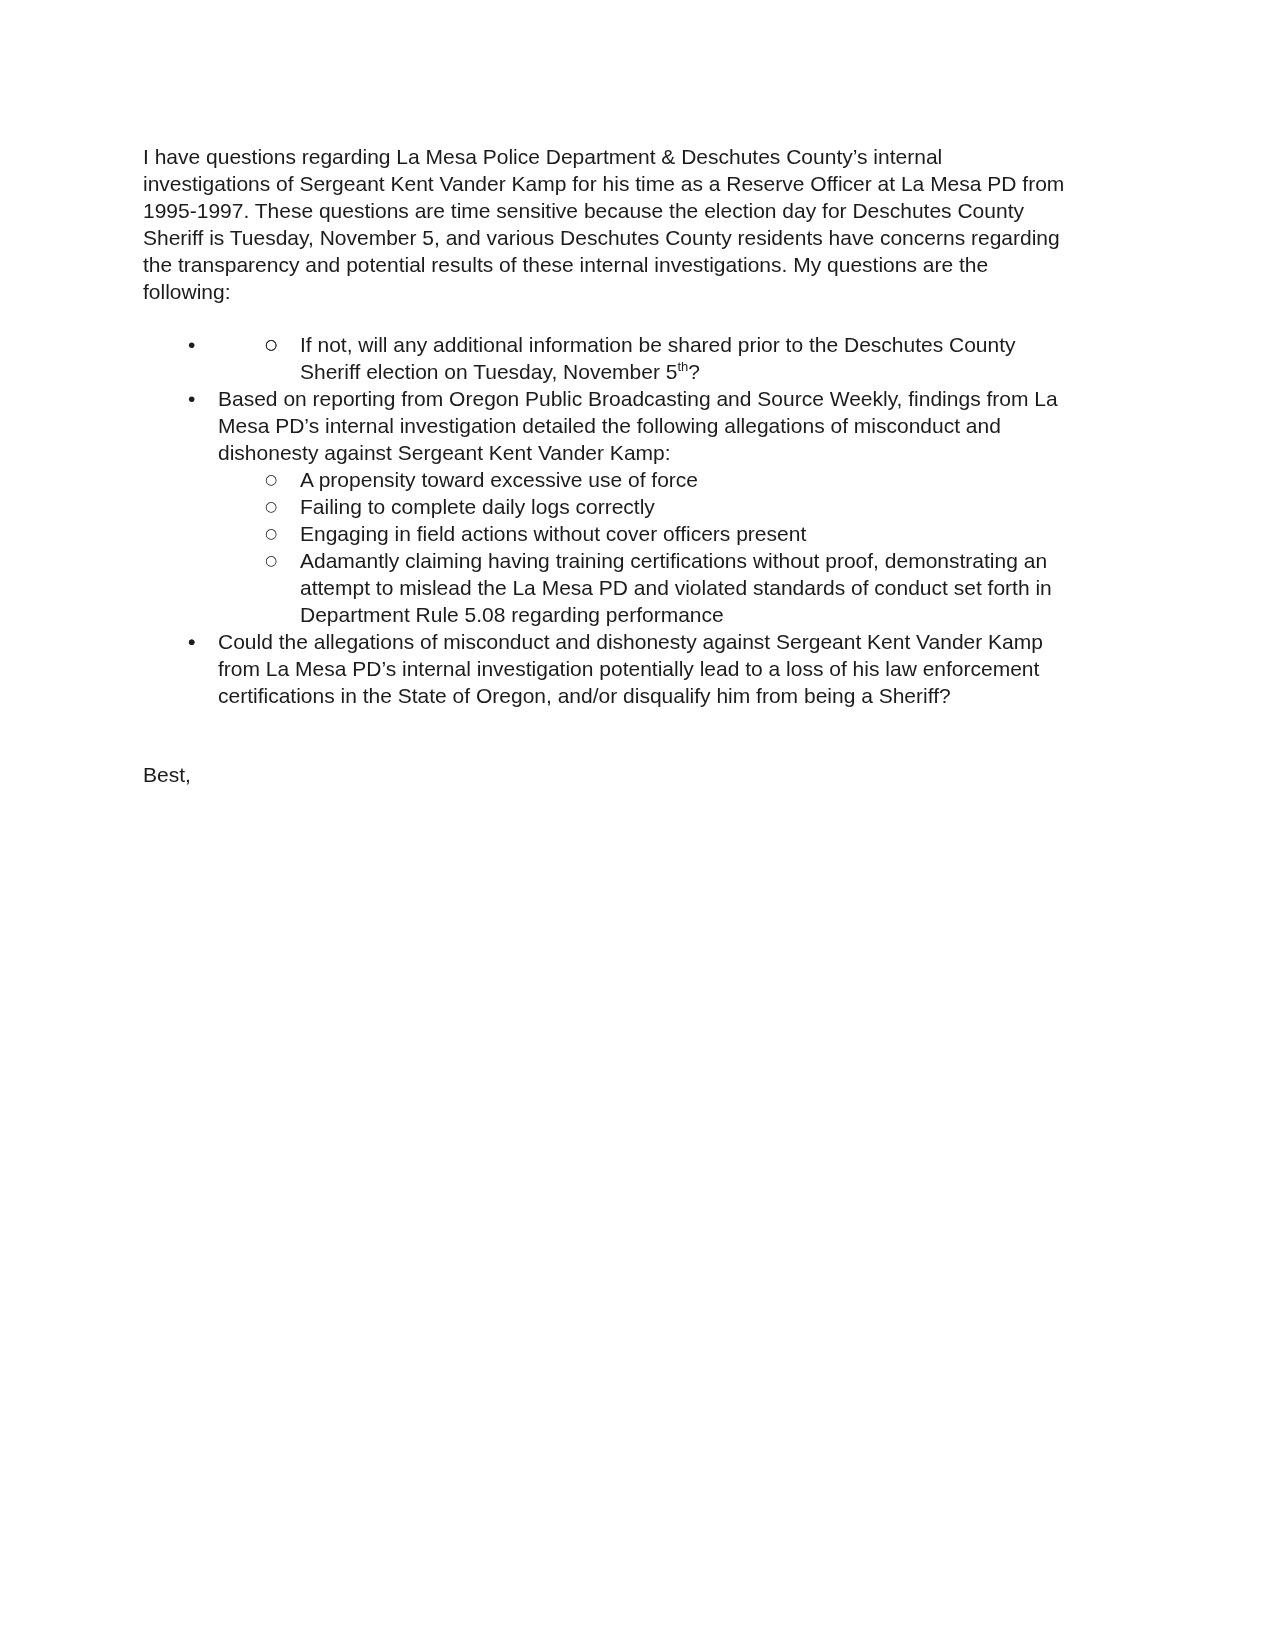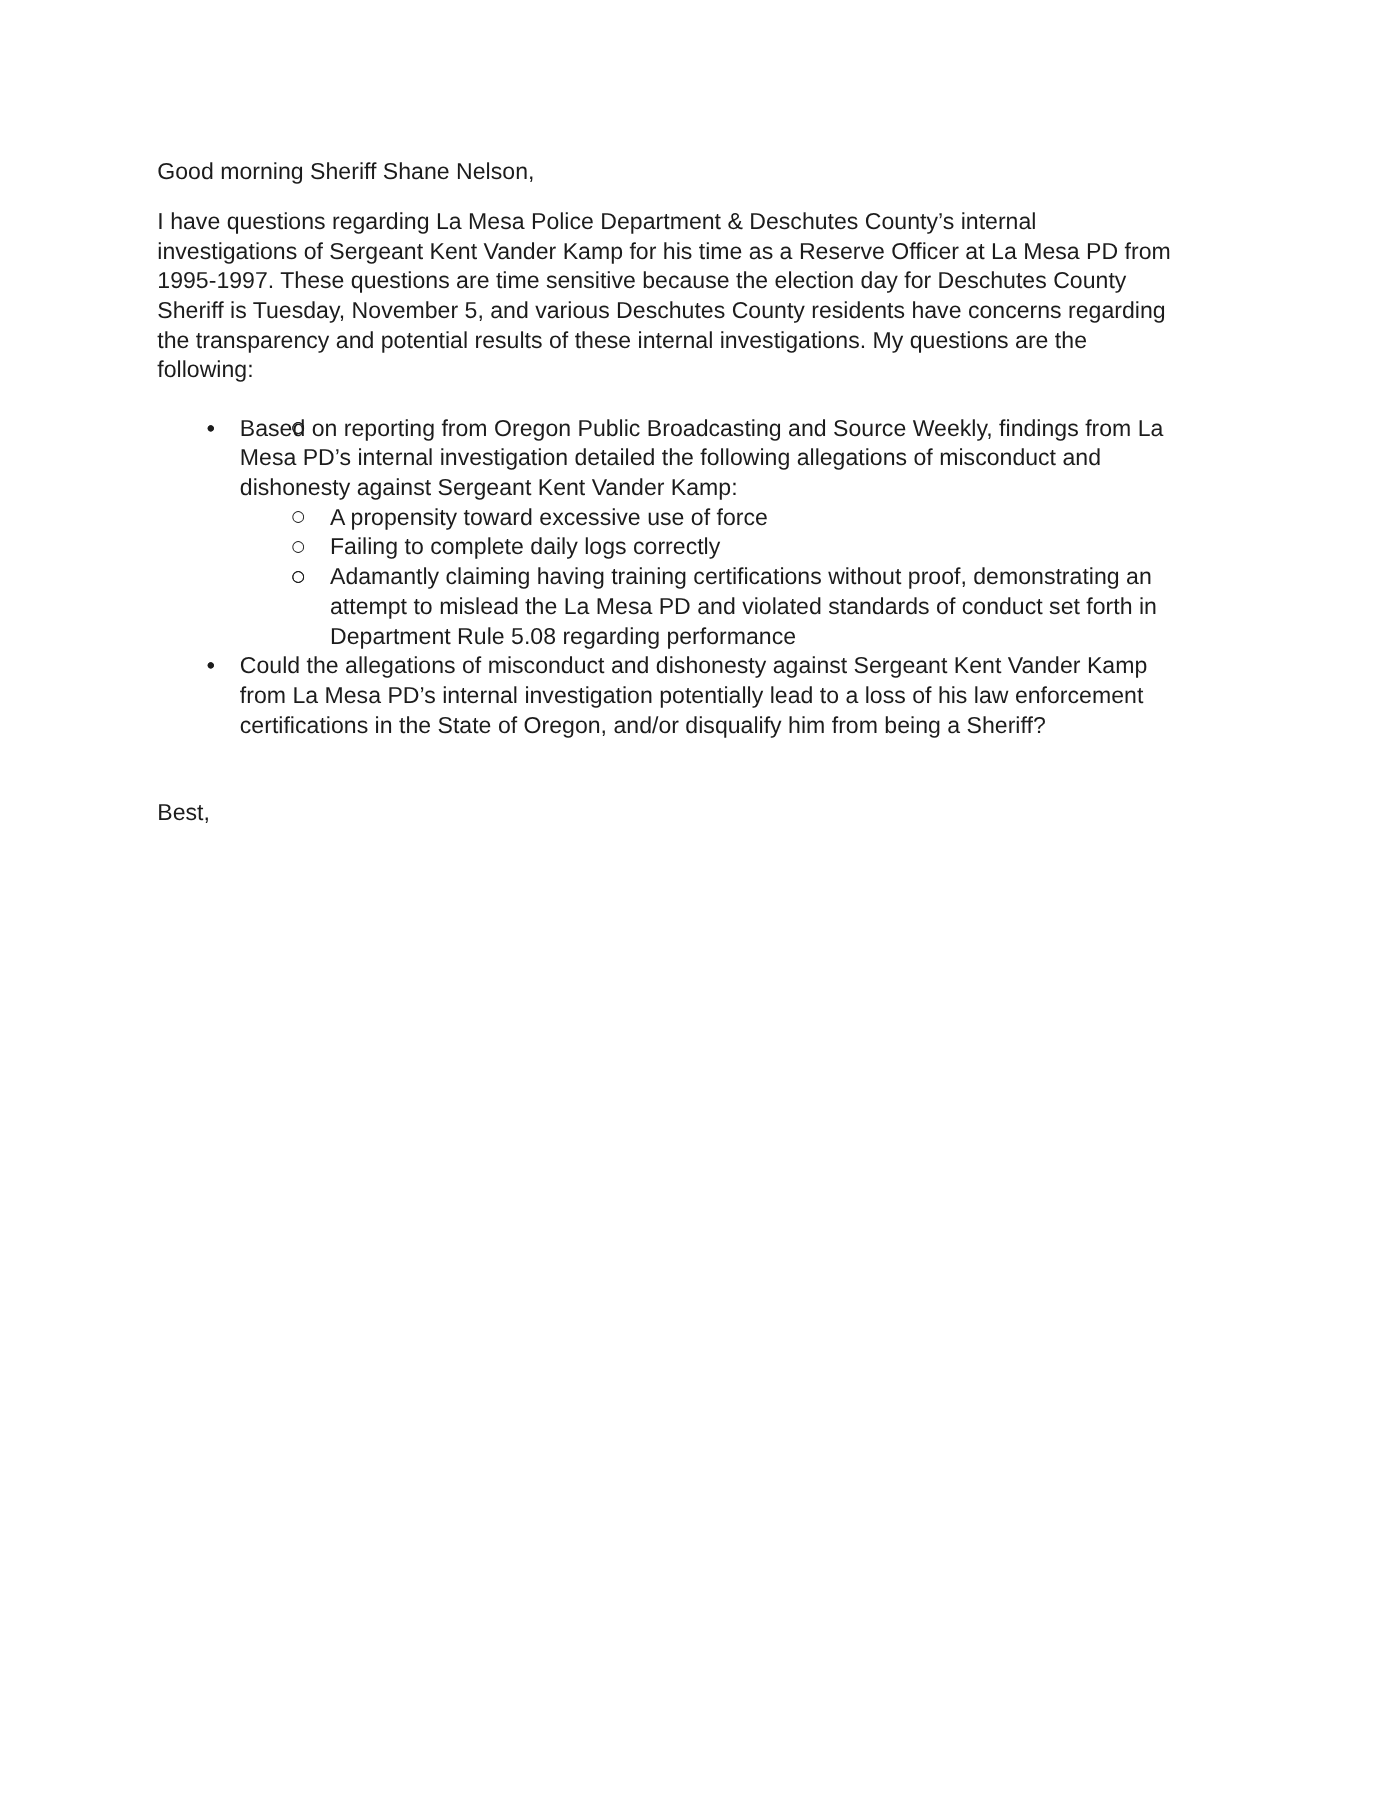--- a/index.html
+++ b/index.html
@@ -62,55 +62,56 @@
     line-height: 0;
     vertical-align: super;
   }
 </style>
 </head>
 <body>
 
 <div class="page">
   <div class="doc">
 
-    <p class="salutation">Good morning Sheriff Shane Nelson,</p>
 
     <p class="intro">I have questions regarding La Mesa Police Department &amp; Deschutes County’s internal investigations of Sergeant Kent Vander Kamp for his time as a Reserve Officer at La Mesa PD from 1995-1997. These questions are time sensitive because the election day for Deschutes County Sheriff is Tuesday, November 5, and various Deschutes County residents have concerns regarding the transparency and potential results of these internal investigations. My questions are the following:</p>
 
     <div class="qlist">
 
       <div class="q">
         <span class="marker">•</span>
       </div>
 
       <div class="sub">
         <span class="marker">○</span>
       </div>
 
       <div class="sub">
         <span class="marker">○</span>
+        <span><span>If not, will any additional information be shared prior to the Deschutes County Sheriff election on Tuesday, November 5</span><sup>th</sup><span>?</span></span>
       </div>
 
       <div class="q">
         <span class="marker">•</span>
         <span>Based on reporting from Oregon Public Broadcasting and Source Weekly, findings from La Mesa PD’s internal investigation detailed the following allegations of misconduct and dishonesty against Sergeant Kent Vander Kamp:</span>
       </div>
 
       <div class="sub">
         <span class="marker">○</span>
         <span><span>A propensity toward excessive use of force</span><sup></sup><span></span></span>
       </div>
 
       <div class="sub">
         <span class="marker">○</span>
         <span><span>Failing to complete daily logs correctly</span><sup></sup><span></span></span>
       </div>
 
       <div class="sub">
         <span class="marker">○</span>
+        <span><span>Engaging in field actions without cover officers present</span><sup></sup><span></span></span>
       </div>
 
       <div class="sub">
         <span class="marker">○</span>
         <span><span>Adamantly claiming having training certifications without proof, demonstrating an attempt to mislead the La Mesa PD and violated standards of conduct set forth in Department Rule 5.08 regarding performance</span><sup></sup><span></span></span>
       </div>
 
       <div class="q">
         <span class="marker">•</span>
       </div>

